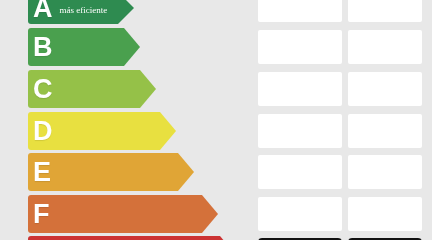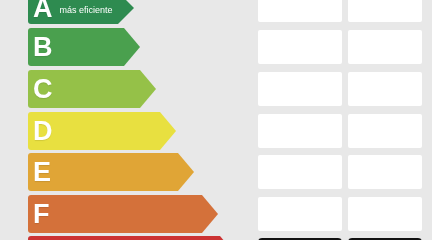--- a/index.html
+++ b/index.html
@@ -58,20 +58,21 @@
     margin-left: 5px;
     letter-spacing: 0;
     text-shadow: 0 1px 1px rgba(0,0,0,0.10);
   }
   .bar-note {
     color: #ffffff;
     font-size: 9px;
     margin-left: 7px;
     margin-top: 4px;
     white-space: nowrap;
+    font-family: Liberation Serif, serif;
   }
 
   
   .cell {
     position: absolute;
     top: 2px;
     bottom: 2px;
     background: #ffffff;
     box-sizing: border-box;
     border-radius: 2px;

